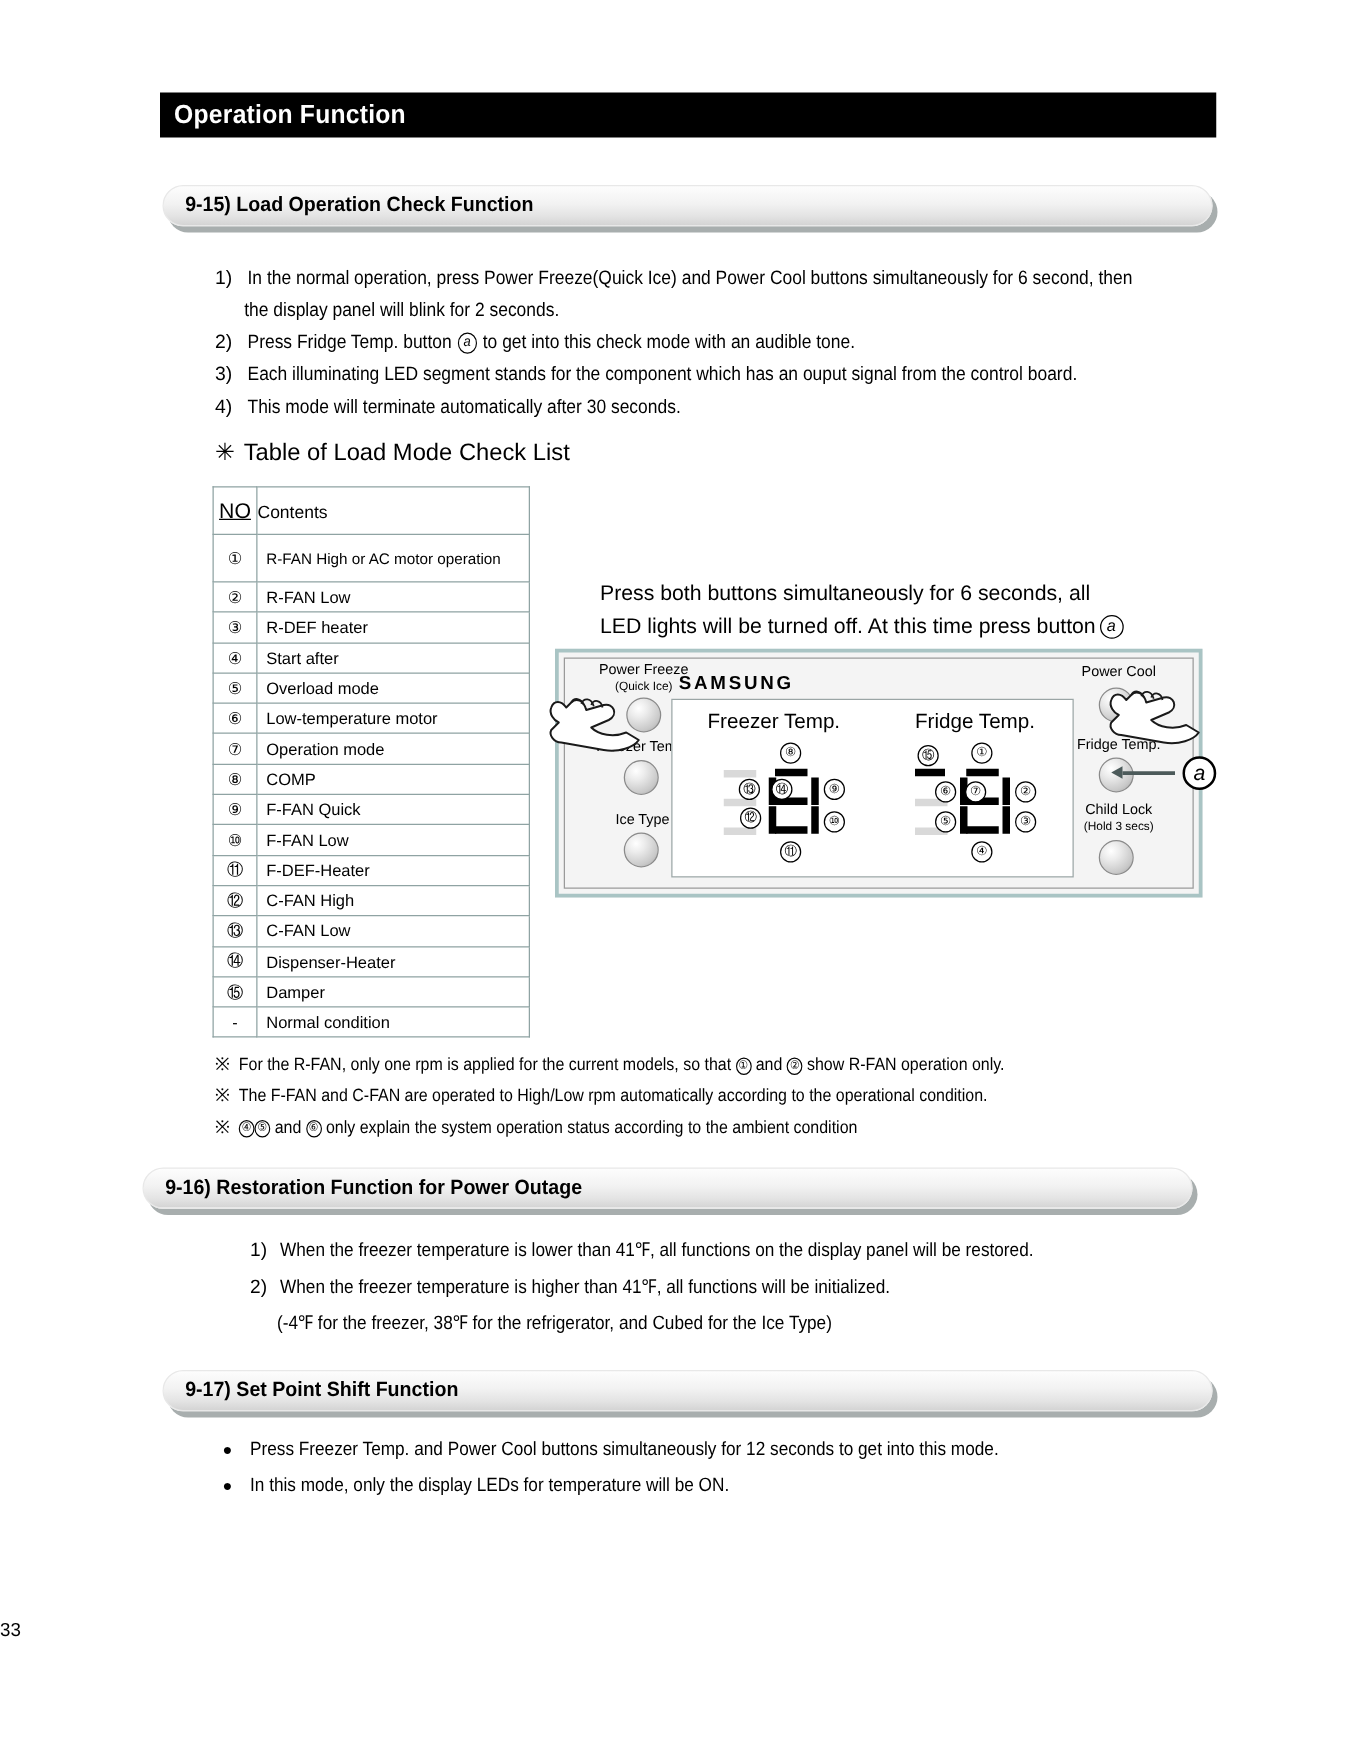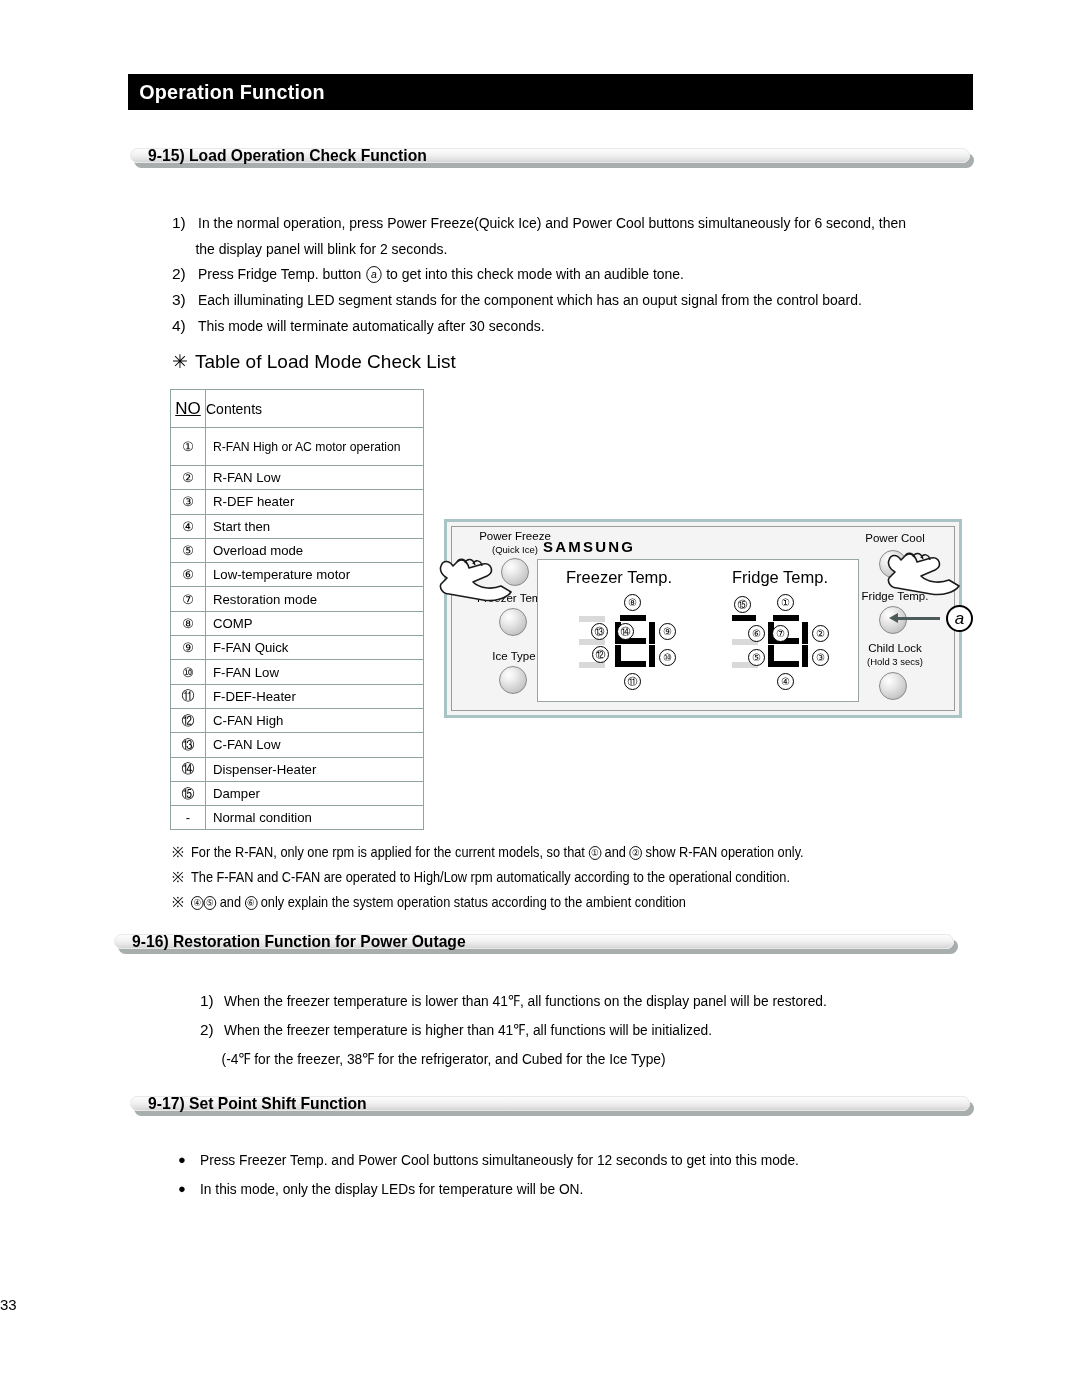--- a/index.html
+++ b/index.html
@@ -33,21 +33,21 @@
     font-weight: bold;
     letter-spacing: 0.2px;
     padding-left: 12px;
     transform: scaleX(0.94);
     transform-origin: left center;
   }
 
   
   .section-pill {
     position: absolute;
-    height: 15px;
+    height: 33px;
     border-radius: 17px;
     background: linear-gradient(to bottom, #fdfdfd 0%, #f2f2f2 45%, #e3e3e3 78%, #d4d4d4 100%);
     box-shadow: 4px 5px 0 0 #a8aeae;
     display: flex;
     align-items: center;
     border: 1px solid #e8e8e8;
     box-sizing: border-box;
   }
   .section-pill span {
     font-size: 16.5px;
@@ -401,33 +401,33 @@
     <tr>
       <td class="c-no">②</td>
       <td class="c-ct">R-FAN Low</td>
     </tr>
     <tr>
       <td class="c-no">③</td>
       <td class="c-ct">R-DEF heater</td>
     </tr>
     <tr>
       <td class="c-no">④</td>
-      <td class="c-ct">Start then</td>
+      <td class="c-ct">Start after</td>
     </tr>
     <tr>
       <td class="c-no">⑤</td>
       <td class="c-ct">Overload mode</td>
     </tr>
     <tr>
       <td class="c-no">⑥</td>
       <td class="c-ct">Low-temperature motor</td>
     </tr>
     <tr>
       <td class="c-no">⑦</td>
-      <td class="c-ct">Restoration mode</td>
+      <td class="c-ct">Operation mode</td>
     </tr>
     <tr>
       <td class="c-no">⑧</td>
       <td class="c-ct">COMP</td>
     </tr>
     <tr>
       <td class="c-no">⑨</td>
       <td class="c-ct">F-FAN Quick</td>
     </tr>
     <tr>
@@ -455,20 +455,22 @@
       <td class="c-ct">Damper</td>
     </tr>
     <tr>
       <td class="c-no">-</td>
       <td class="c-ct">Normal condition</td>
     </tr>
   </tbody>
 </table>
 
 <div class="panel-instruct">
+  <div>Press both buttons simultaneously for 6 seconds, all</div>
+  <div><span>LED lights will be turned off.  At this time press button</span><span class="circ-a" style="width:17px;height:17px;line-height:16px;font-size:13px;margin-left:3px;">a</span></div>
 </div>
 
 <div class="panel-frame">
   <div class="panel-inner-border"></div>
 
   <div class="samsung-logo">SAMSUNG</div>
 
   <div class="pbtn-label" style="left:18px; top:8px; width:100px;">
     <span>Power Freeze</span><br>
     <span class="sub">(Quick Ice)</span>

